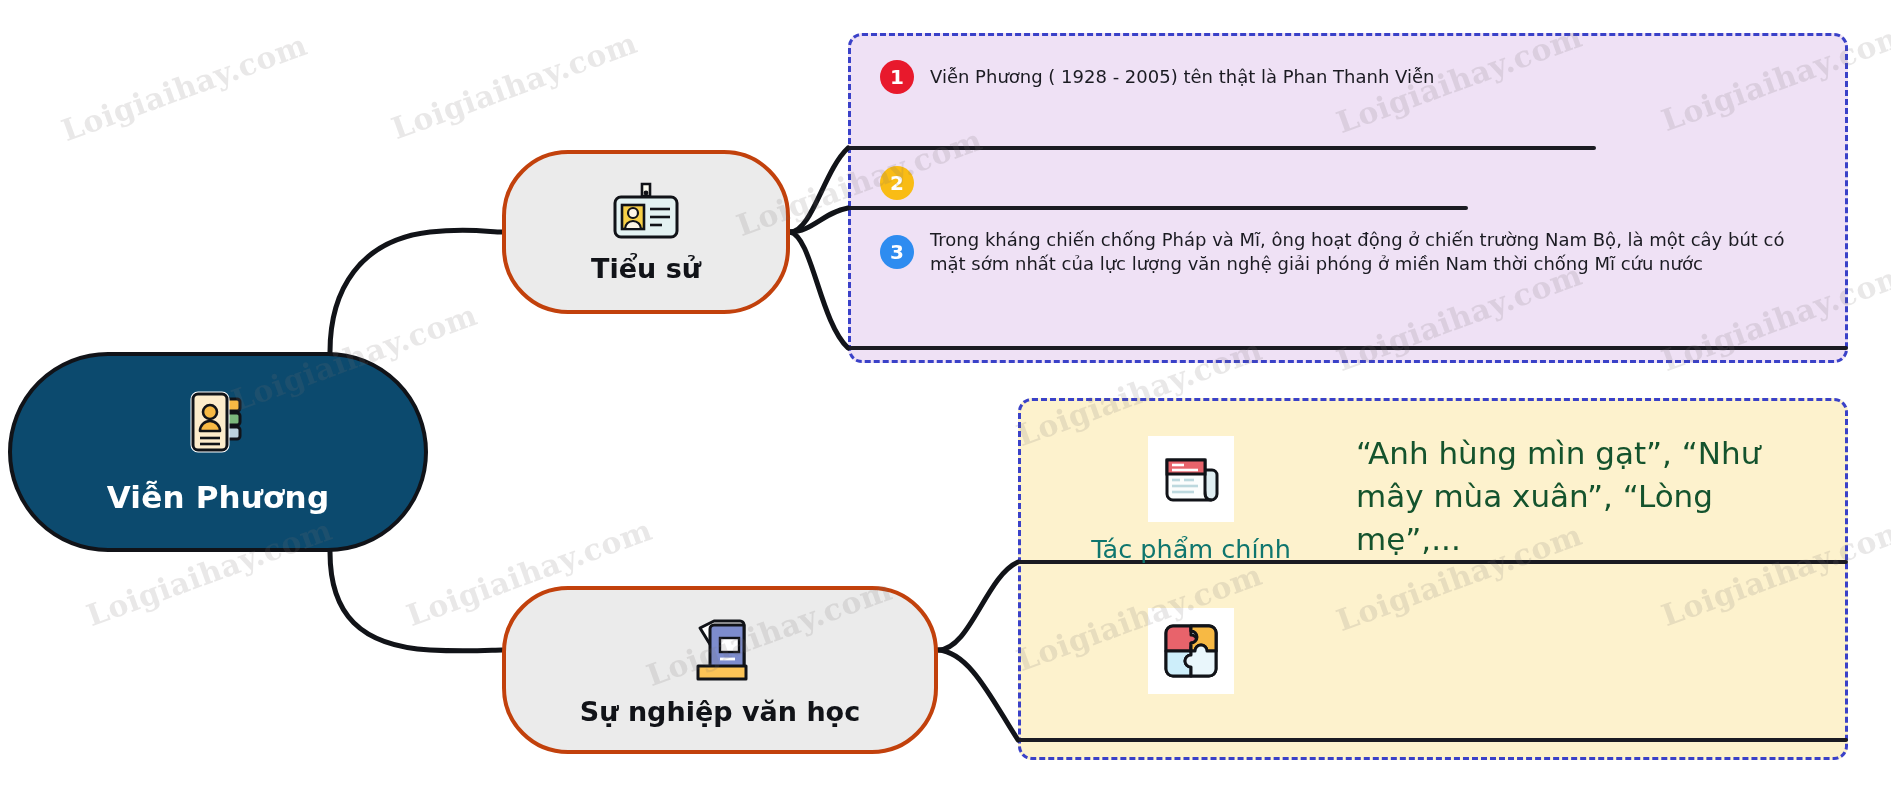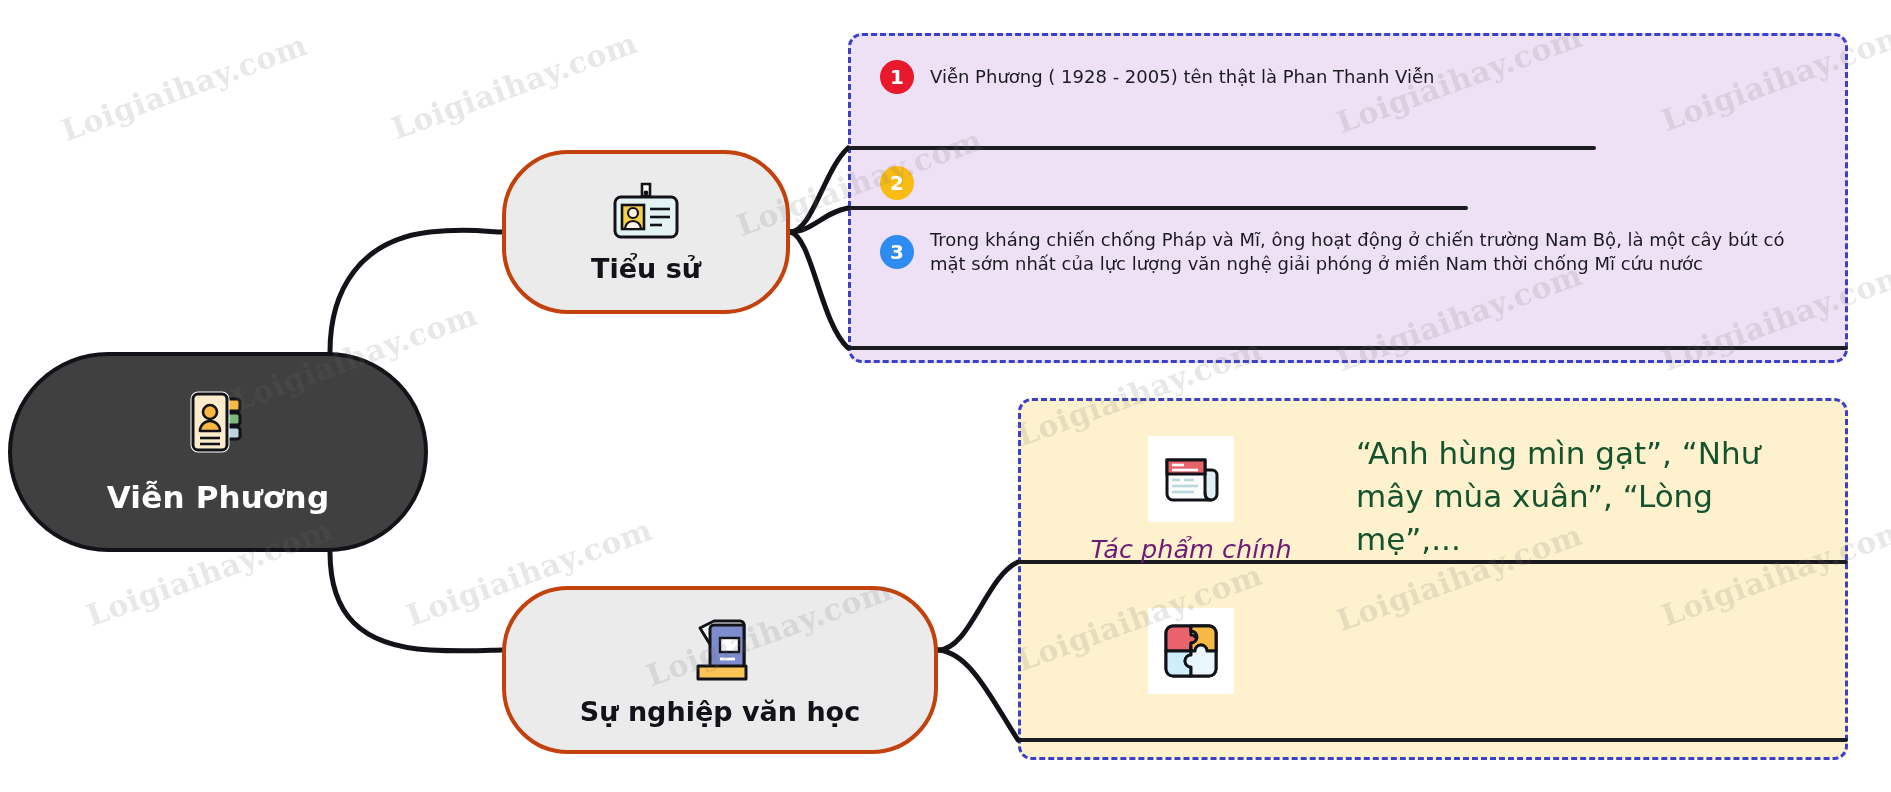--- a/index.html
+++ b/index.html
@@ -52,21 +52,21 @@
     flex-direction: column;
     align-items: center;
     justify-content: center;
   }
 
   #node-root {
     left: 8px;
     top: 352px;
     width: 420px;
     height: 200px;
-    background: #404040;
+    background: #0c4a6e;
     border: 4px solid #111318;
     border-radius: 100px;
     gap: 20px;
   }
   #node-root .node-label {
     color: #ffffff;
     font-size: 31px;
     font-weight: 700;
     letter-spacing: 0.2px;
   }
@@ -172,23 +172,22 @@
   .career-icon-box {
     width: 86px;
     height: 86px;
     background: #ffffff;
     display: flex;
     align-items: center;
     justify-content: center;
   }
   .career-title {
     font-size: 25.5px;
-    color: #701a75;
+    color: #0f766e;
     line-height: 1.2;
-    font-style: italic;
   }
   .career-desc {
     font-size: 31px;
     color: #14532d;
     line-height: 1.38;
     width: 430px;
     padding-bottom: 4px;
   }
 </style>
 </head>

